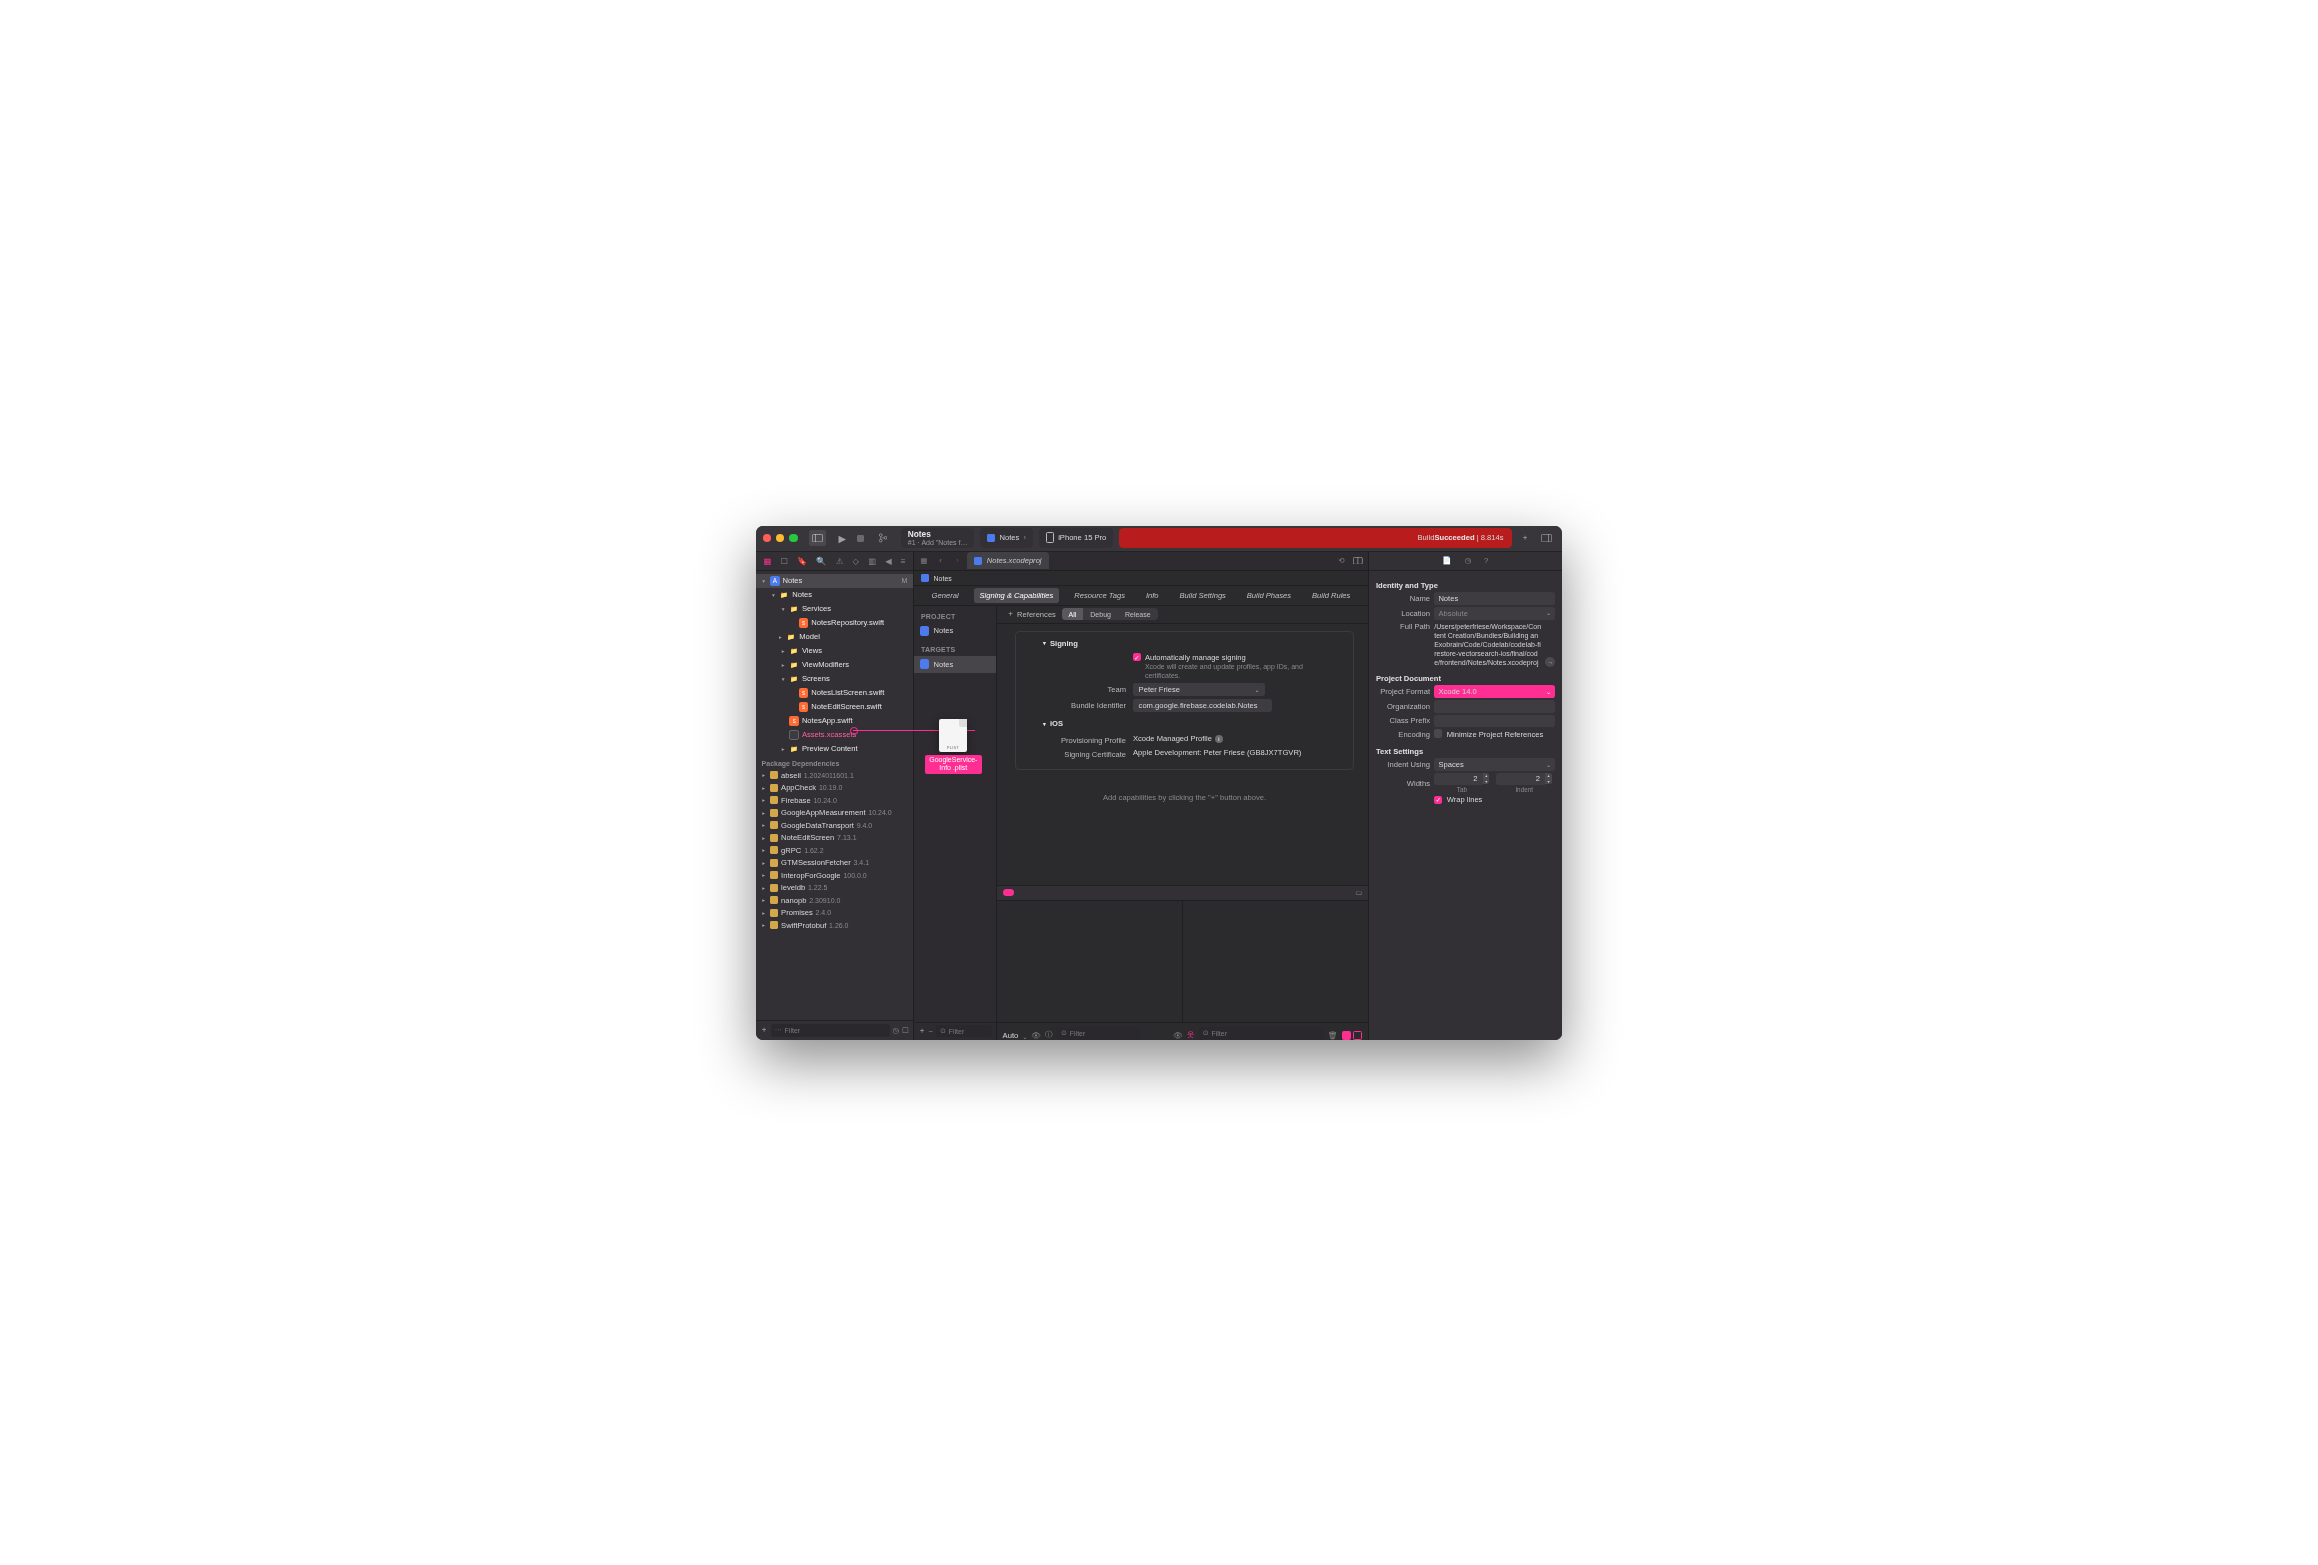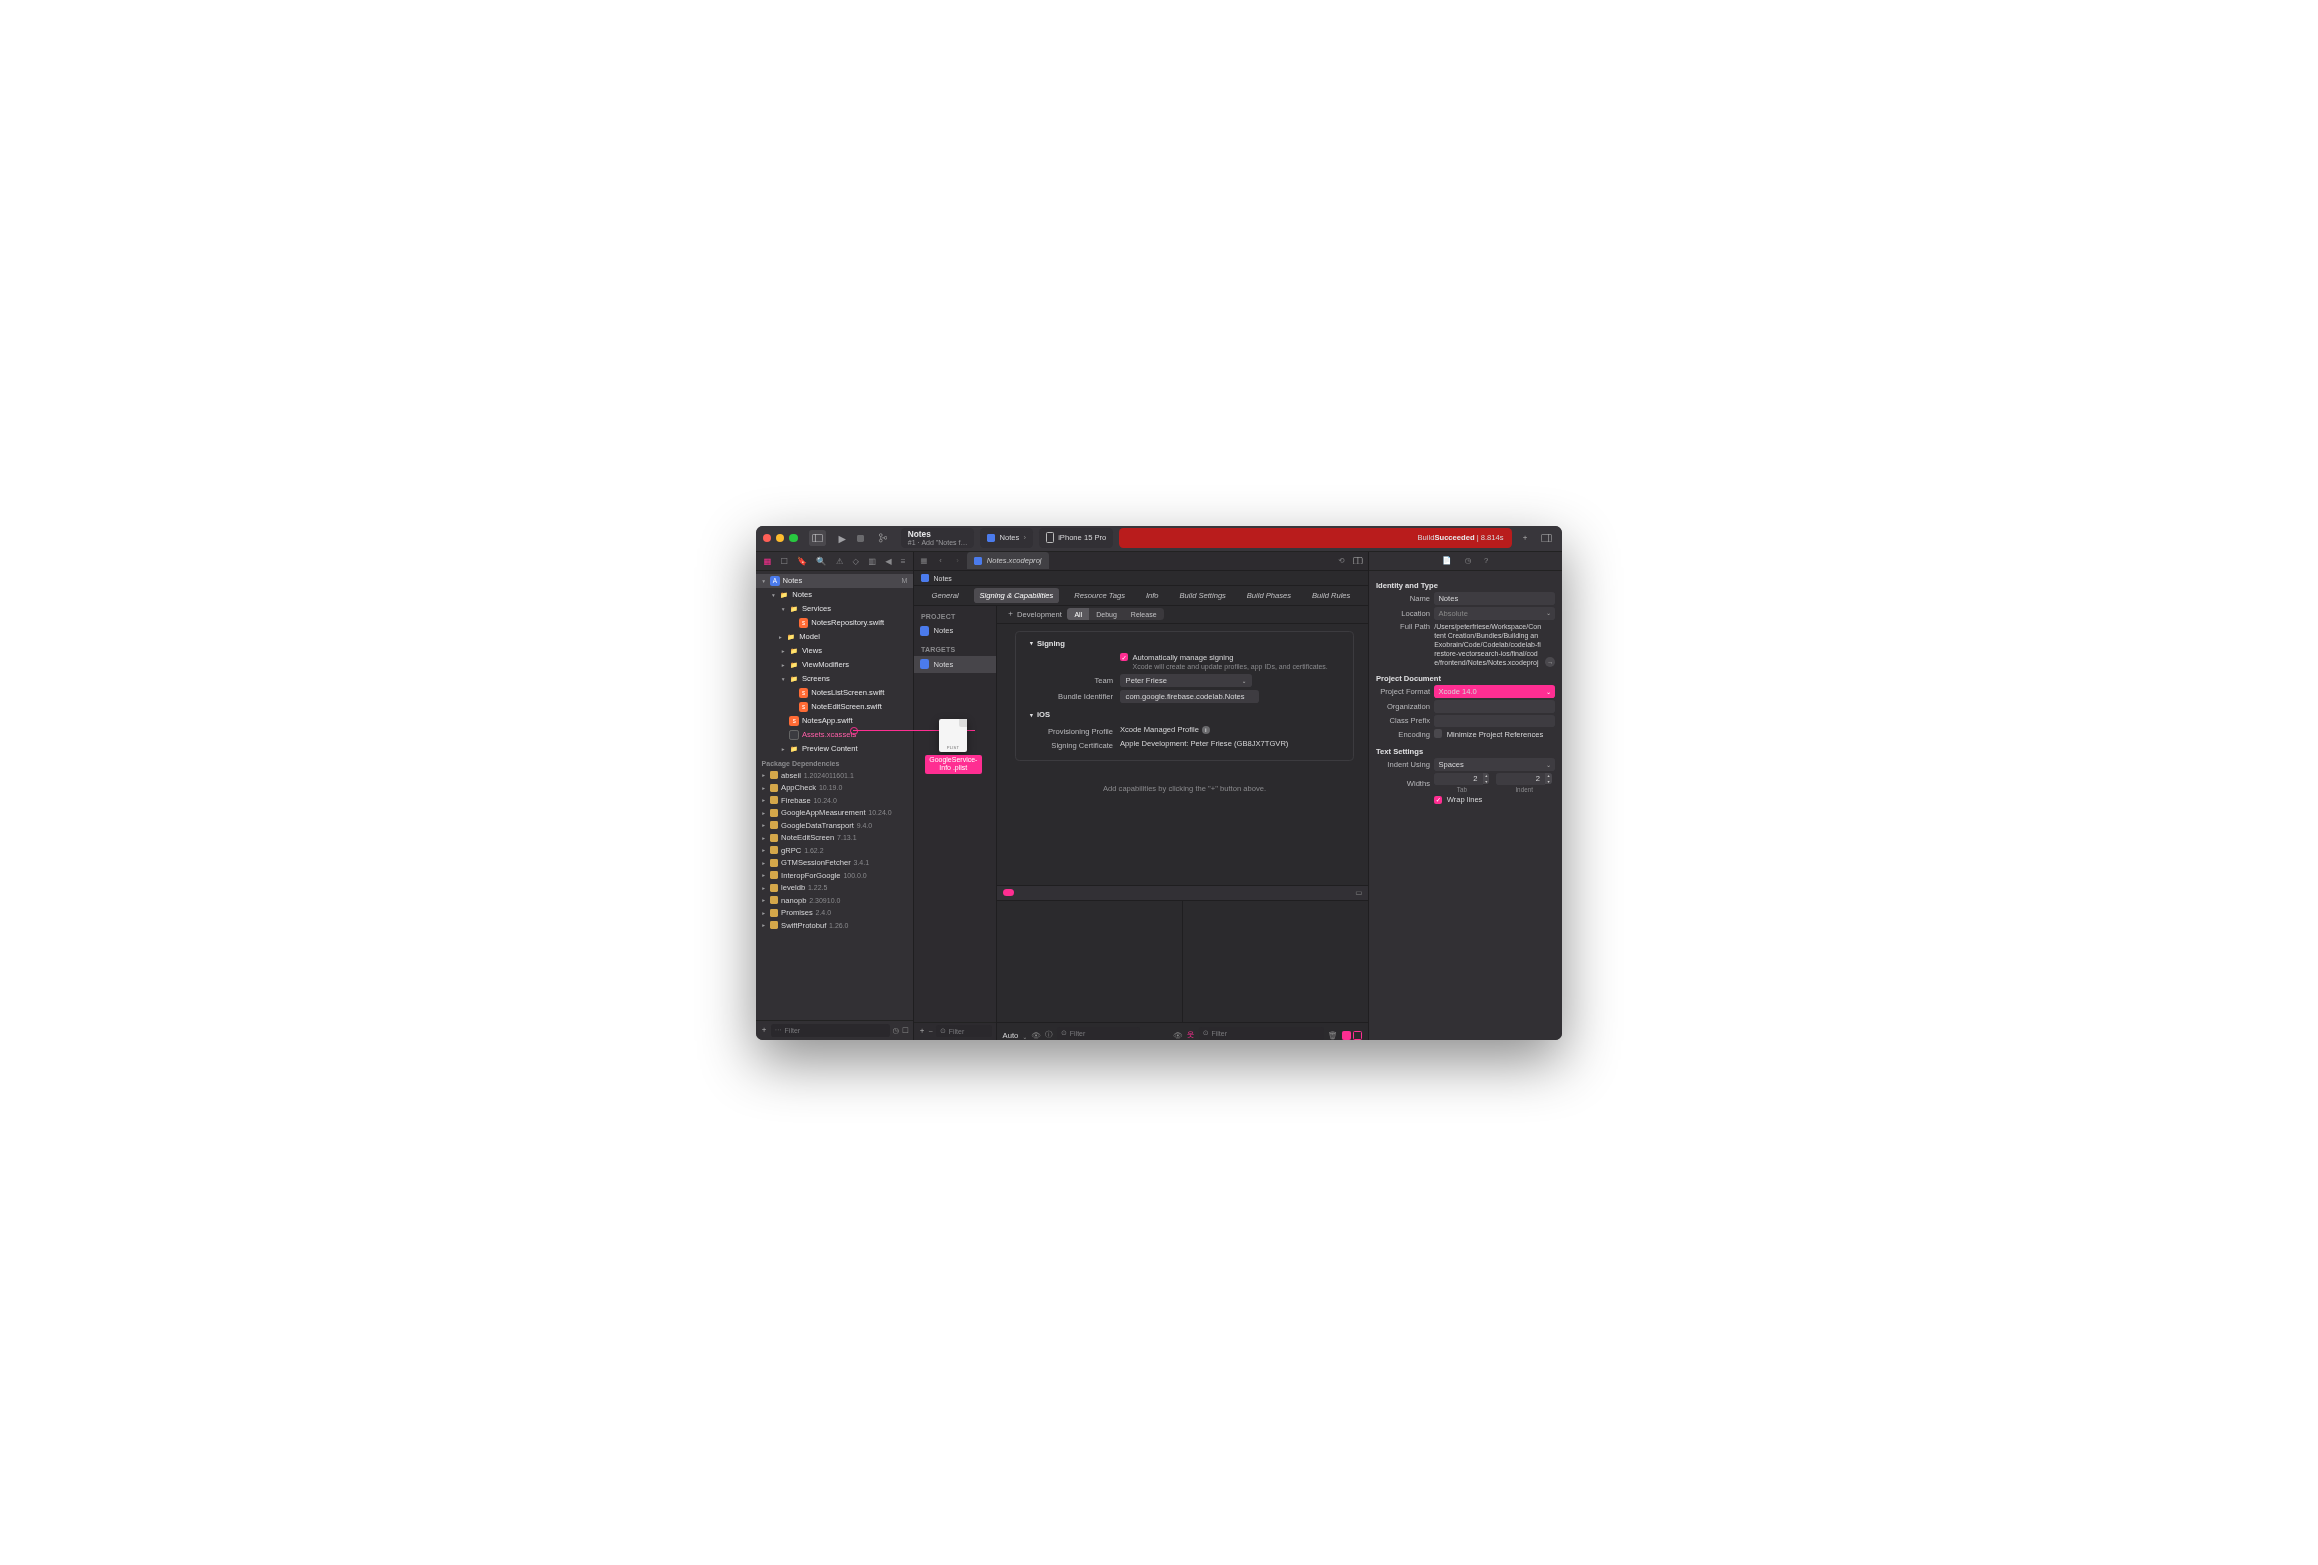--- a/index.html
+++ b/index.html
@@ -83,21 +83,21 @@
 .seg-tabs{height:19.4px;display:flex;align-items:center;justify-content:center;gap:9.7px;border-bottom:0.7px solid #1f1e20;font-size:7.6px;font-style:italic;}
 .seg-tabs span{color:#c0c0c3;padding:2.8px 5.6px;border-radius:2.8px;}
 .seg-tabs span.on{background:#4d4b50;color:#fff;}
 .cap-bar{height:18px;display:flex;align-items:center;gap:5.6px;padding:0 9.7px;border-bottom:0.7px solid #1f1e20;}
 .cap-btn{display:flex;align-items:center;gap:2.8px;color:#b8b8bb;}
 .seg3{display:flex;background:#3b393d;border-radius:3.5px;overflow:hidden;font-size:7px;}
 .seg3 span{padding:2.1px 7px;color:#c0c0c3;}
 .seg3 span.on{background:#5a585d;color:#fff;}
 
 .caps-body{flex:1;overflow:auto;padding:7px 14px 7px 18px;}
-.group{border:0.7px solid #3c3b3f;border-radius:4.2px;padding:7px 14px;margin-bottom:7px;}
+.group{border:0.7px solid #3c3b3f;border-radius:4.2px;padding:7px 27px;margin-bottom:7px;}
 .grp-title{display:flex;align-items:center;gap:4.2px;font-weight:600;margin-bottom:5.6px;color:#e0e0e2;}
 .kv{display:flex;align-items:flex-start;margin:2.8px 0;gap:7px;}
 .kv .k{width:83px;text-align:right;color:#b8b8bb;font-size:7.6px;padding-top:2.1px;}
 .kv .v{flex:1;}
 .checkbox{width:8.3px;height:8.3px;border-radius:2.1px;background:#ff2e92;display:inline-flex;align-items:center;justify-content:center;color:#fff;font-size:6.3px;margin-right:4.2px;}
 .hint{color:#8a8a8d;font-size:7px;line-height:9px;}
 .popup{background:#3e3c41;border-radius:2.8px;padding:2.1px 5.6px;display:inline-flex;align-items:center;gap:4.2px;min-width:132px;justify-content:space-between;}
 .popup .chev{font-size:5.6px;color:#aaa;}
 .textfield{background:#3e3c41;border-radius:2.8px;padding:2.1px 5.6px;min-width:139px;display:inline-block;}
 .info-i{width:8.3px;height:8.3px;border-radius:50%;background:#6a6a6d;color:#fff;font-size:5.6px;display:inline-flex;align-items:center;justify-content:center;margin-left:2.8px;}
@@ -431,21 +431,21 @@
               <span>⊙</span>
               <span>Filter</span>
             </div>
           </div>
         </div>
 
         <div class="settings">
           <div class="cap-bar">
             <div class="cap-btn">
                 <span>＋</span>
-                <span>Development</span>
+                <span>References</span>
               </div>
             <div class="seg3">
               <span class="on">All</span>
               <span>Debug</span>
               <span>Release</span>
             </div>
           </div>
 
           <div class="caps-body">
             <div class="group">

